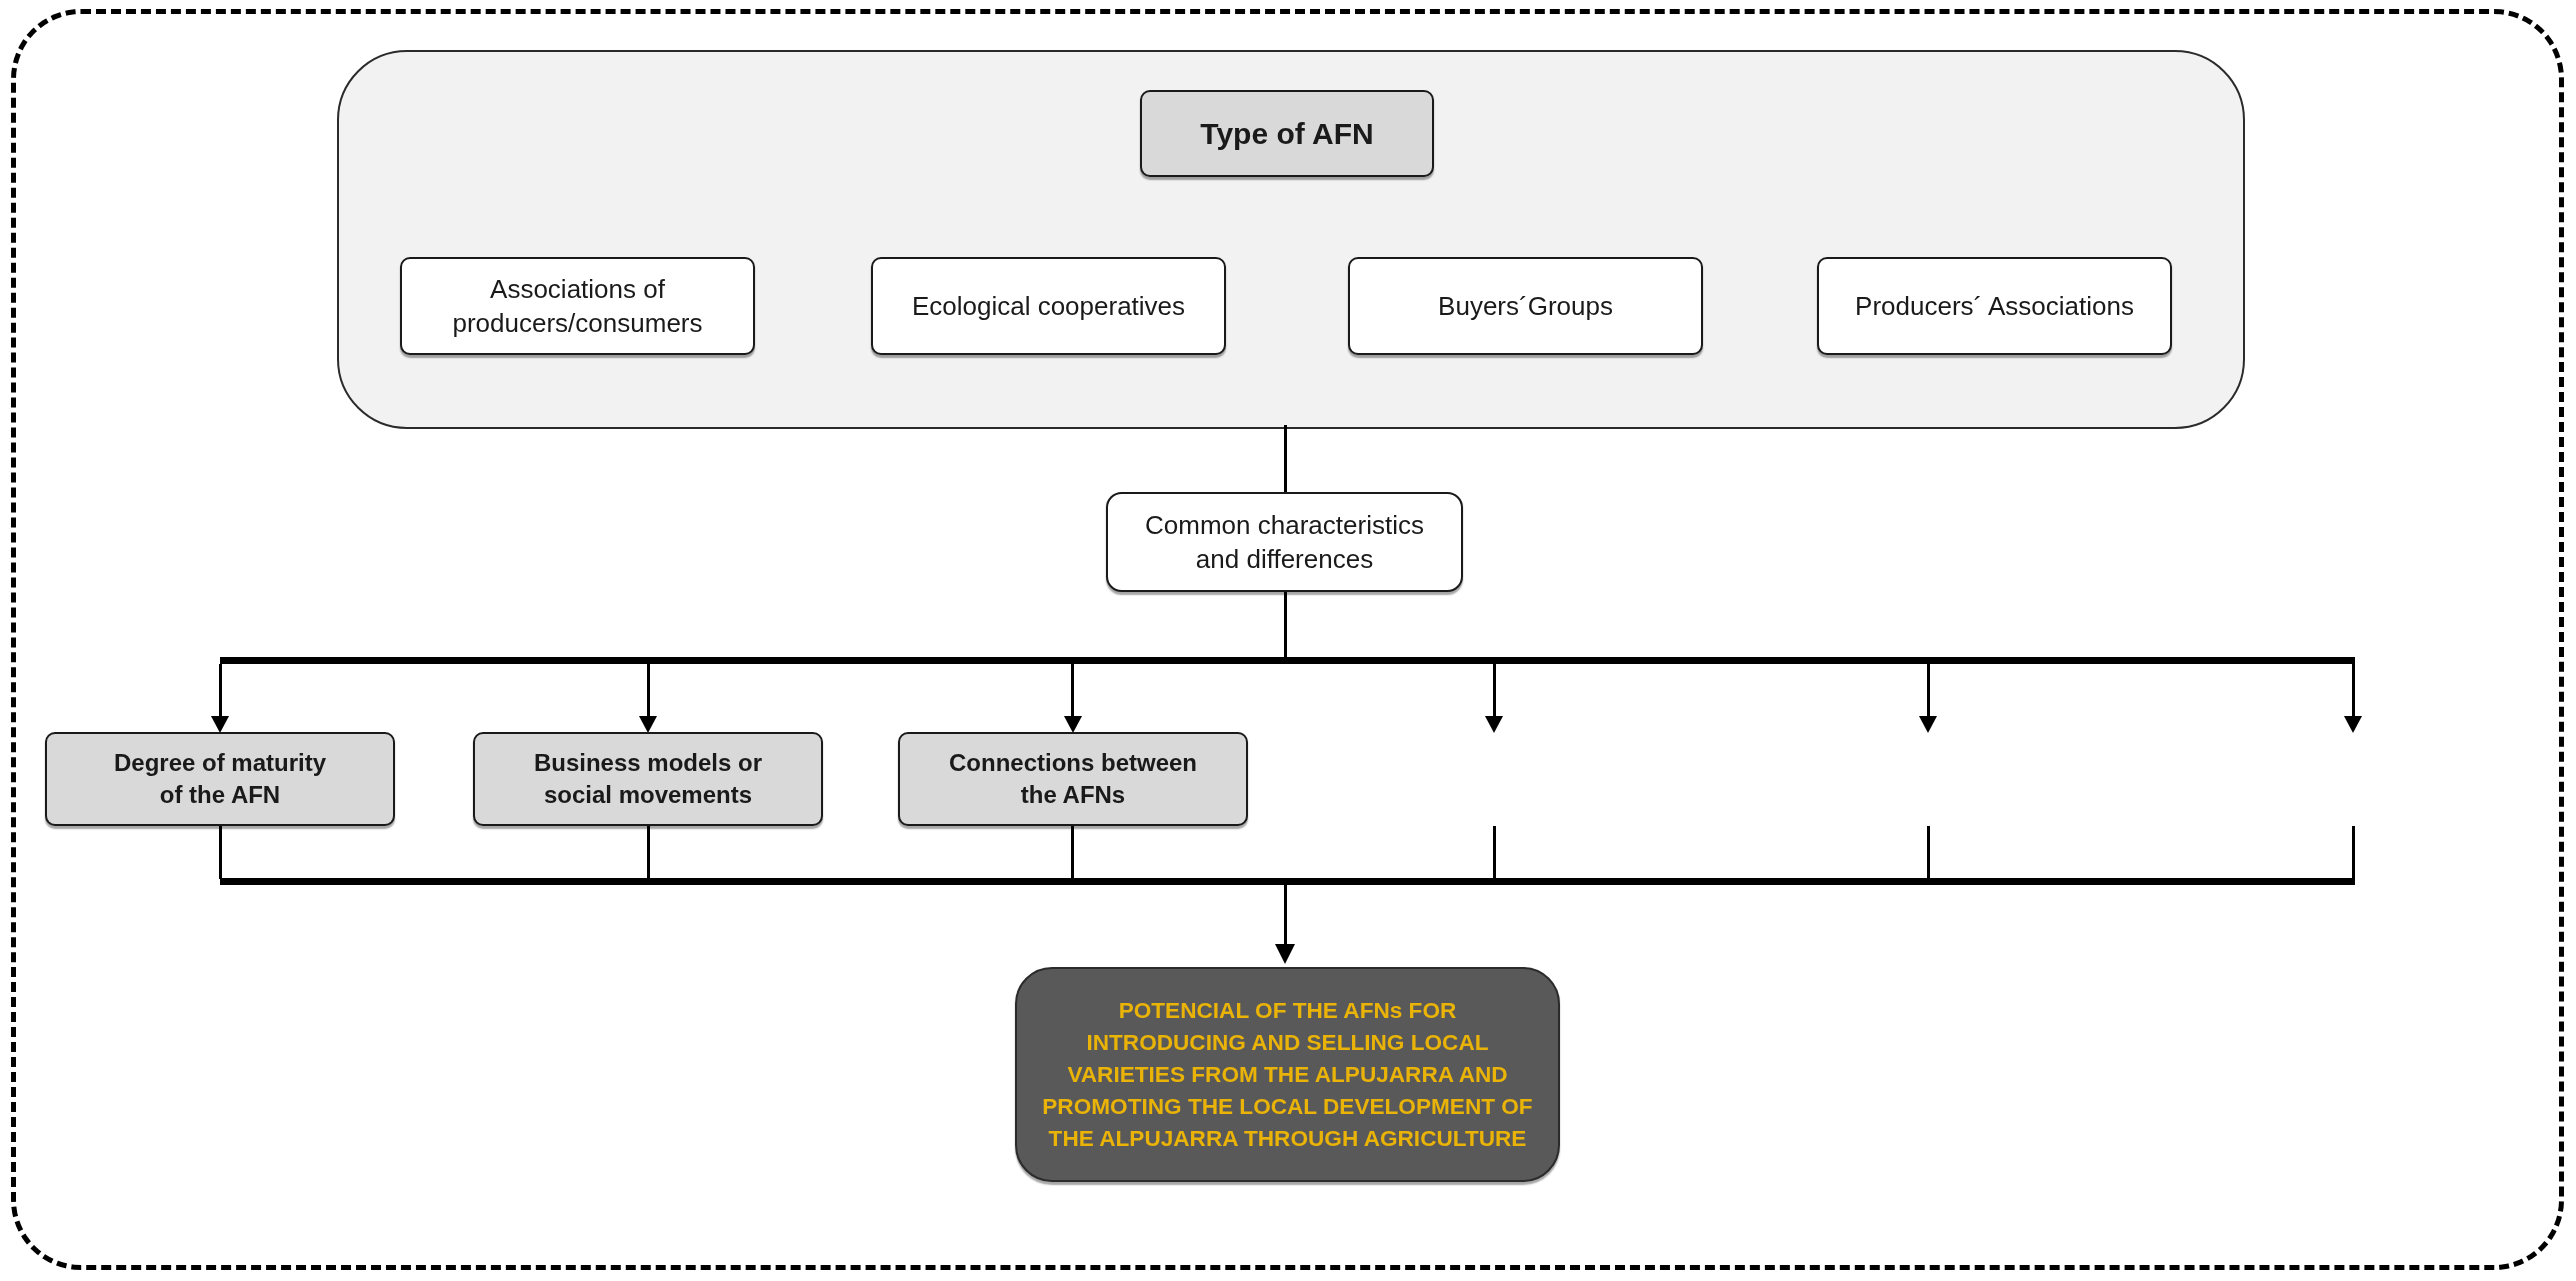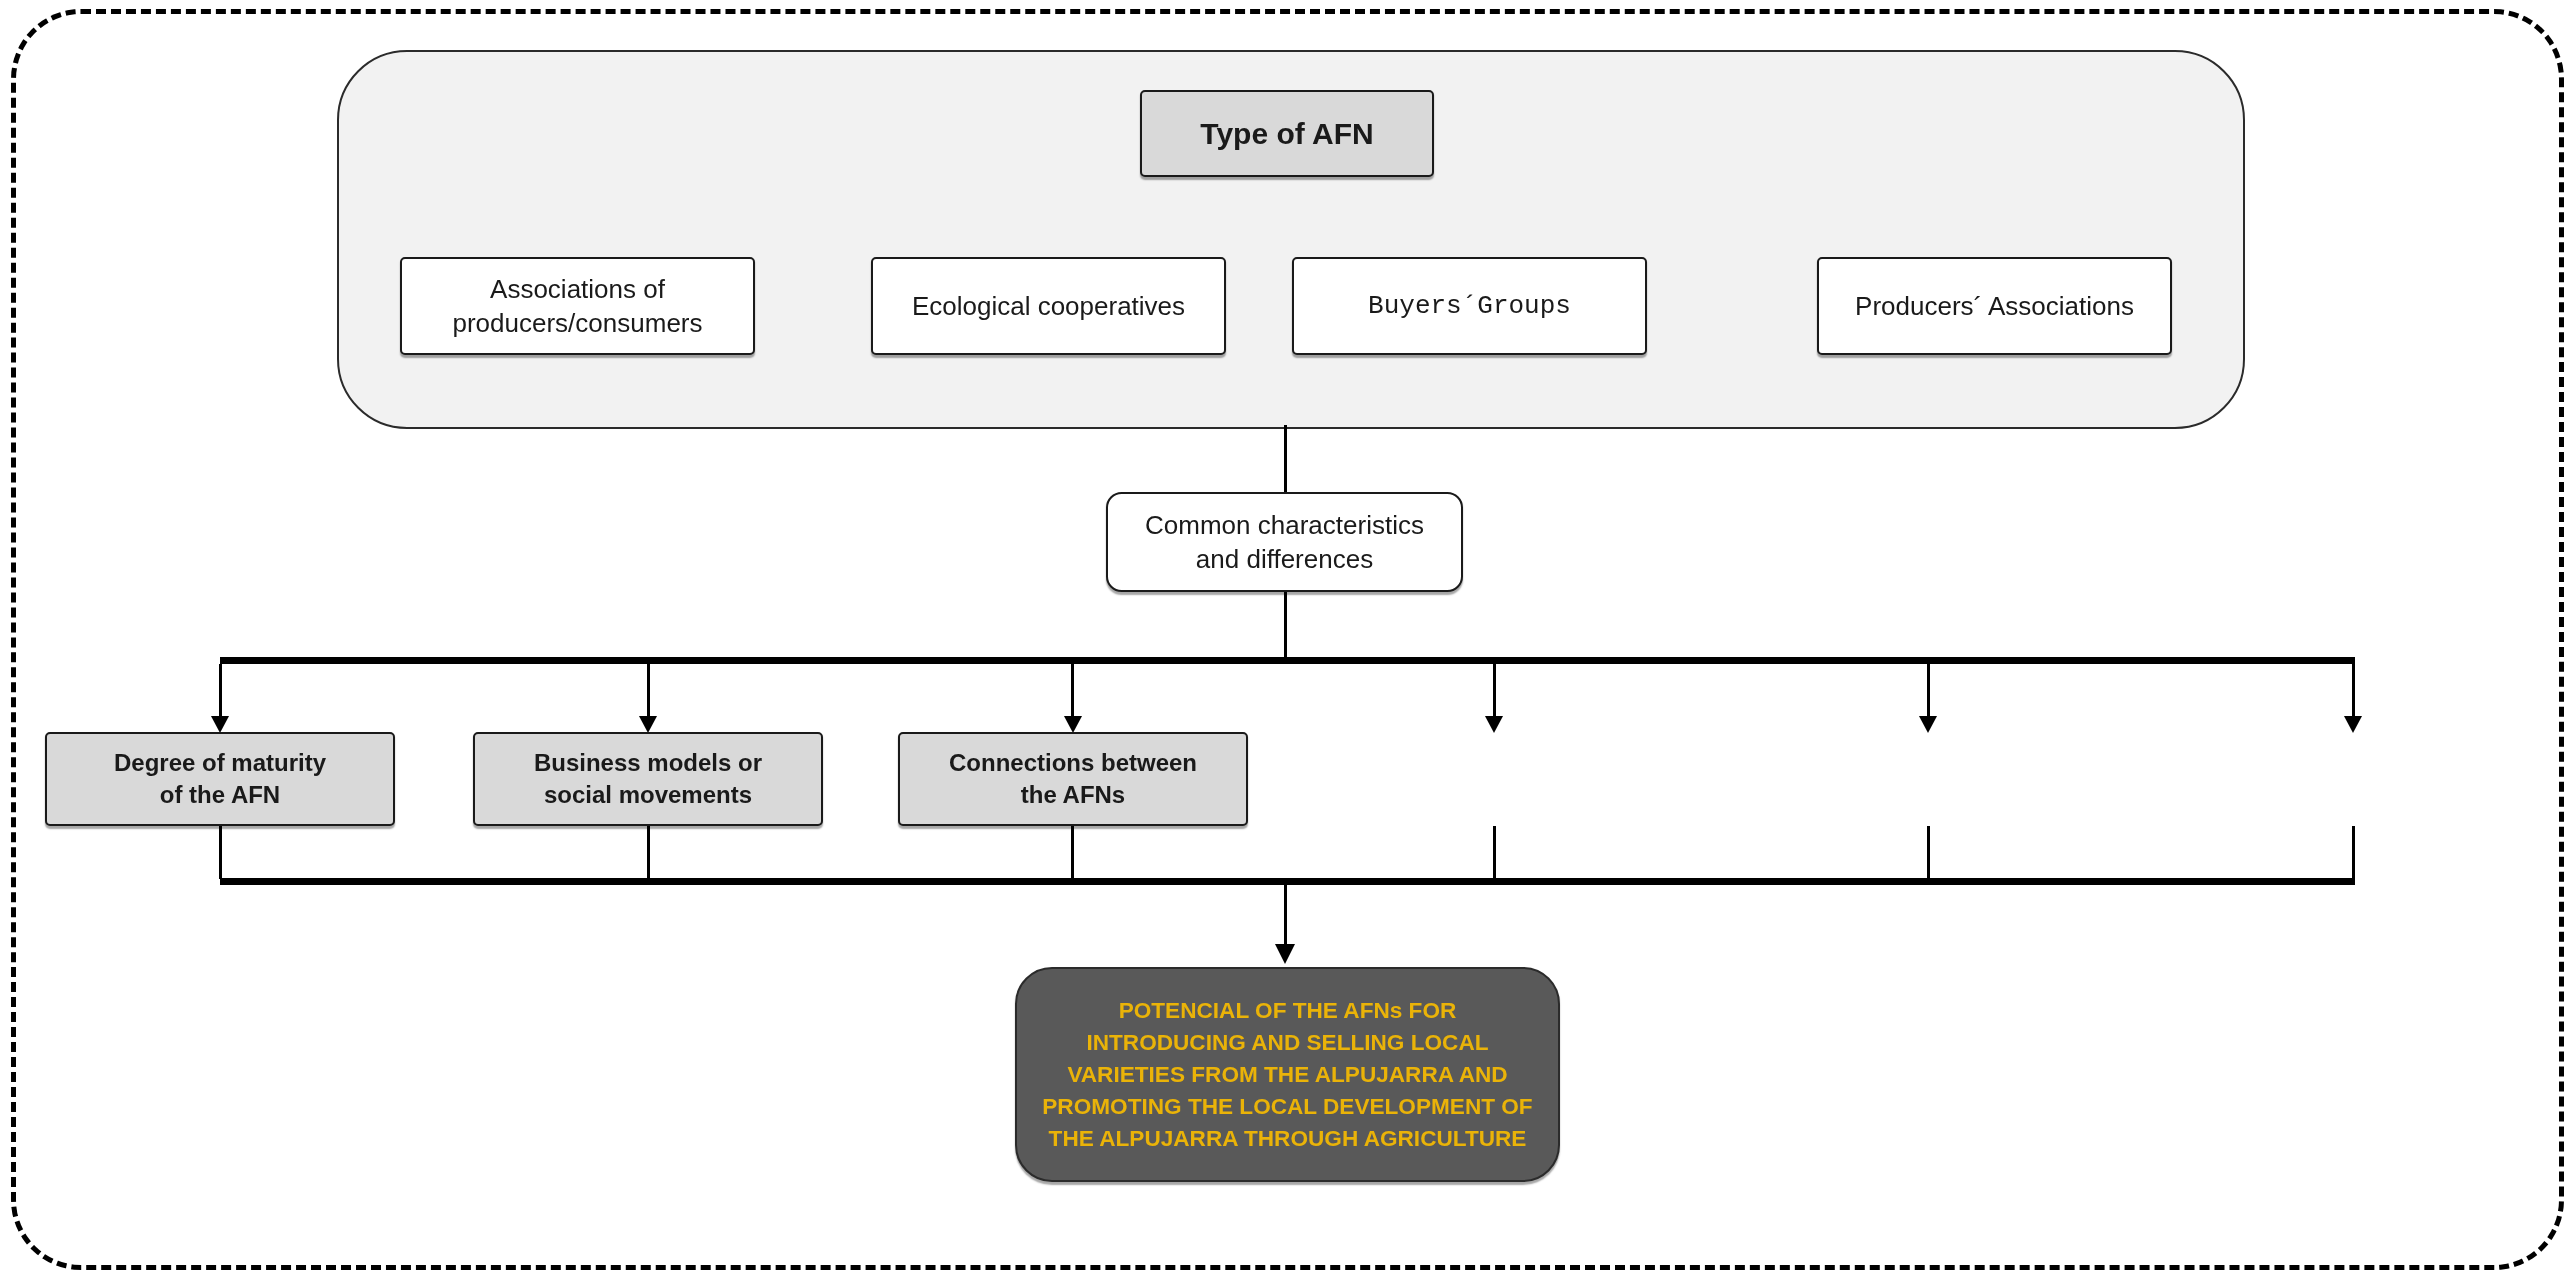--- a/index.html
+++ b/index.html
@@ -31,42 +31,42 @@
   }
   .box {
     position: absolute;
     display: flex;
     flex-direction: column;
     align-items: center;
     justify-content: center;
     text-align: center;
     box-sizing: border-box;
     border: 2.3px solid #1a1a1a;
-    border-radius: 5px;
+    border-radius: 10px;
     color: #1a1a1a;
     box-shadow: 0 2.3px 1.6px rgba(0,0,0,0.35);
   }
   .title-box {
     left: 1140px; top: 90px;
     width: 294px; height: 87px;
     background: #d9d9d9;
     font-size: 30px;
     font-weight: bold;
     line-height: 37px;
   }
   .white-box {
     top: 257px;
     width: 355px; height: 98px;
     background: #ffffff;
     font-size: 26px;
     line-height: 34px;
   }
   .wb-1 { left: 400px; }
   .wb-2 { left: 871px; }
-  .wb-3 { left: 1292px; font-family: Liberation Mono, monospace; }
+  .wb-3 { left: 1348px; }
   .wb-4 { left: 1817px; text-align: right; }
   .common-box {
     left: 1106px; top: 492px;
     width: 357px; height: 100px;
     background: #ffffff;
     font-size: 26px;
     line-height: 34px;
     border-radius: 15.6px;
   }
   .char-box {

